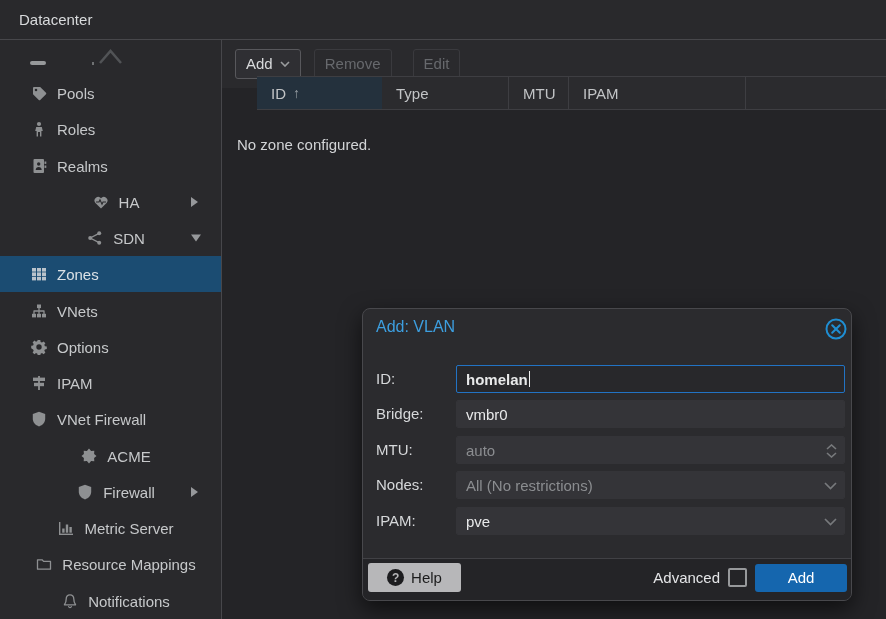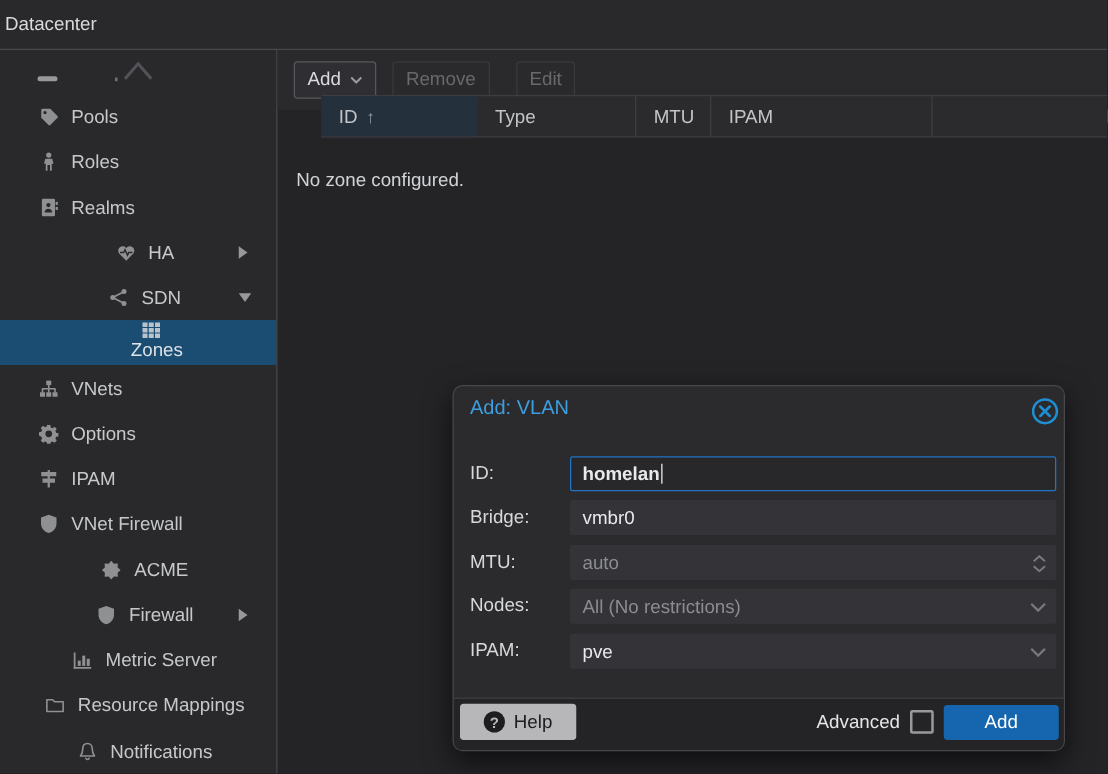--- a/index.html
+++ b/index.html
@@ -2,29 +2,29 @@
 <html><head>
 <meta charset="utf-8">
 <style>
   html,body{margin:0;padding:0;background:#232326;}
   #root{position:relative;width:886px;height:619px;overflow:hidden;
         font-family:"Liberation Sans",sans-serif;font-size:15px;color:#d7d9db;
         background:#242427;}
   
   .topbar{position:absolute;left:0;top:0;width:886px;height:40px;background:#29292c;
           border-bottom:1px solid #47474b;box-sizing:border-box;display:flex;align-items:center;}
-  .topbar .title{margin-left:4px;color:#d8dadc;font-size:15px;}
+  .topbar .title{margin-left:19px;color:#d8dadc;font-size:15px;}
   
   .sidebar{position:absolute;left:0;top:40px;width:222px;height:579px;background:#29292c;
            border-right:1px solid #47474b;box-sizing:border-box;}
   .nav-row{position:absolute;left:0;width:221px;height:36px;display:flex;align-items:center;
            color:#c6c8ca;cursor:pointer;box-sizing:border-box;}
   .nav-row.lvl1{padding-left:10px;justify-content:center;}
   .nav-row.lvl2{padding-left:30px;}
-  .nav-row.selected{background:#1b4c72;color:#dbe1e6;flex-direction:column;}
+  .nav-row.selected{background:#1b4c72;color:#dbe1e6;}
   .ico{width:18px;height:16px;margin-right:9px;flex:none;display:flex;align-items:center;justify-content:center;}
   .ico svg{display:block;}
   .expander{position:absolute;left:191px;top:50%;transform:translateY(-50%);width:0;height:0;}
   .expander.collapsed{border-left:7px solid #96989b;border-top:5px solid transparent;border-bottom:5px solid transparent;}
   .expander.expanded{border-top:7px solid #96989b;border-left:5px solid transparent;border-right:5px solid transparent;}
   
   .clip-dash{position:absolute;left:30px;top:21px;width:16px;height:4px;border-radius:2px;background:#97999b;}
   .clip-dot{position:absolute;left:92px;top:22px;width:2px;height:3px;background:#6f7173;}
   .clip-chev{position:absolute;left:98px;top:8px;}
   

